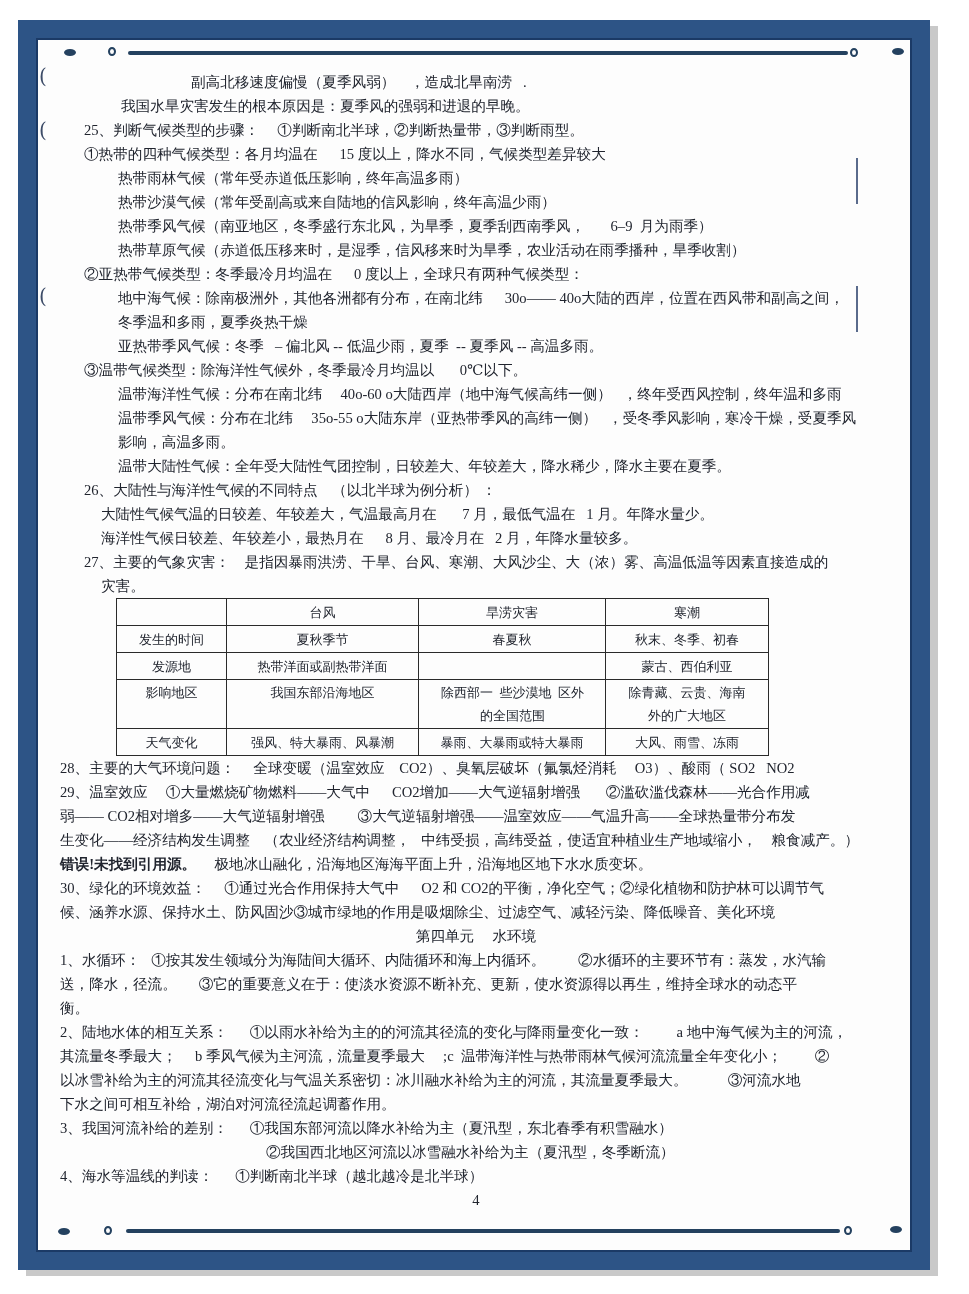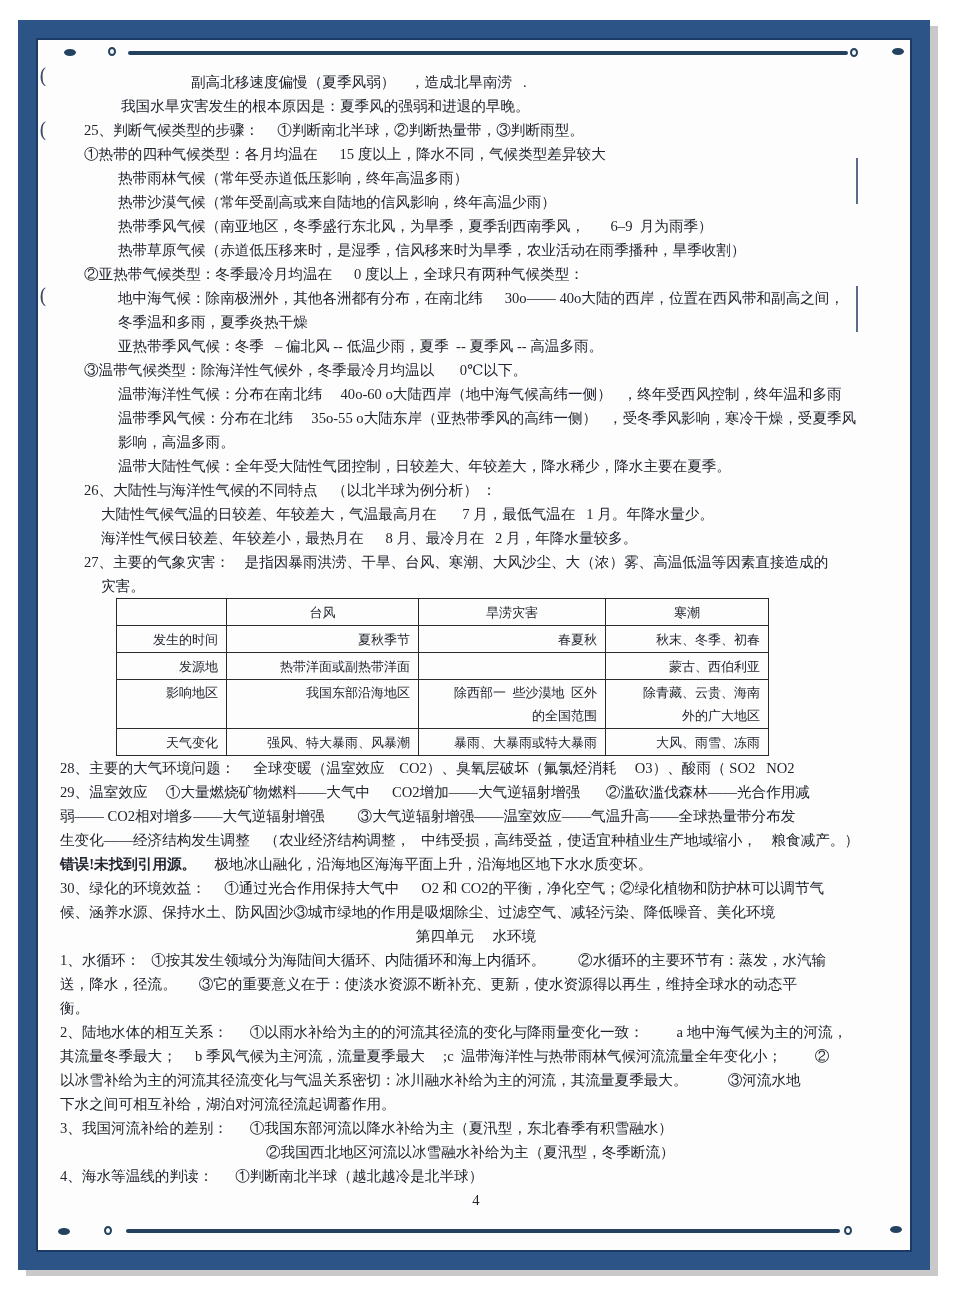--- a/index.html
+++ b/index.html
@@ -36,21 +36,21 @@
   .ml58{margin-left:58px;} .ml41{margin-left:41px;} .ml206{margin-left:206px;}
   .center{text-align:center;white-space:pre;}
   .bold{font-weight:bold;}
   
   table.disaster{
     border-collapse:collapse;margin-left:56px;width:652px;
     font-size:13px;color:#20242e;table-layout:fixed;
   }
   table.disaster td,table.disaster th{
     border:1.6px solid #2a2a2a;padding:1px 8px;font-weight:normal;
-    vertical-align:middle;text-align:right;white-space:pre-wrap;line-height:23px;
+    vertical-align:middle;text-align:center;white-space:pre-wrap;line-height:23px;
   }
   table.disaster th{text-align:center;height:24px;}
   table.disaster td{height:24px;}
   col.c0{width:110px;} col.c1{width:192px;} col.c2{width:187px;} col.c3{width:163px;}
   .pagenum{height:24px;line-height:24px;text-align:center;font-size:14.6px;}
 </style>
 </head>
 <body>
 
 <div class="frame">

